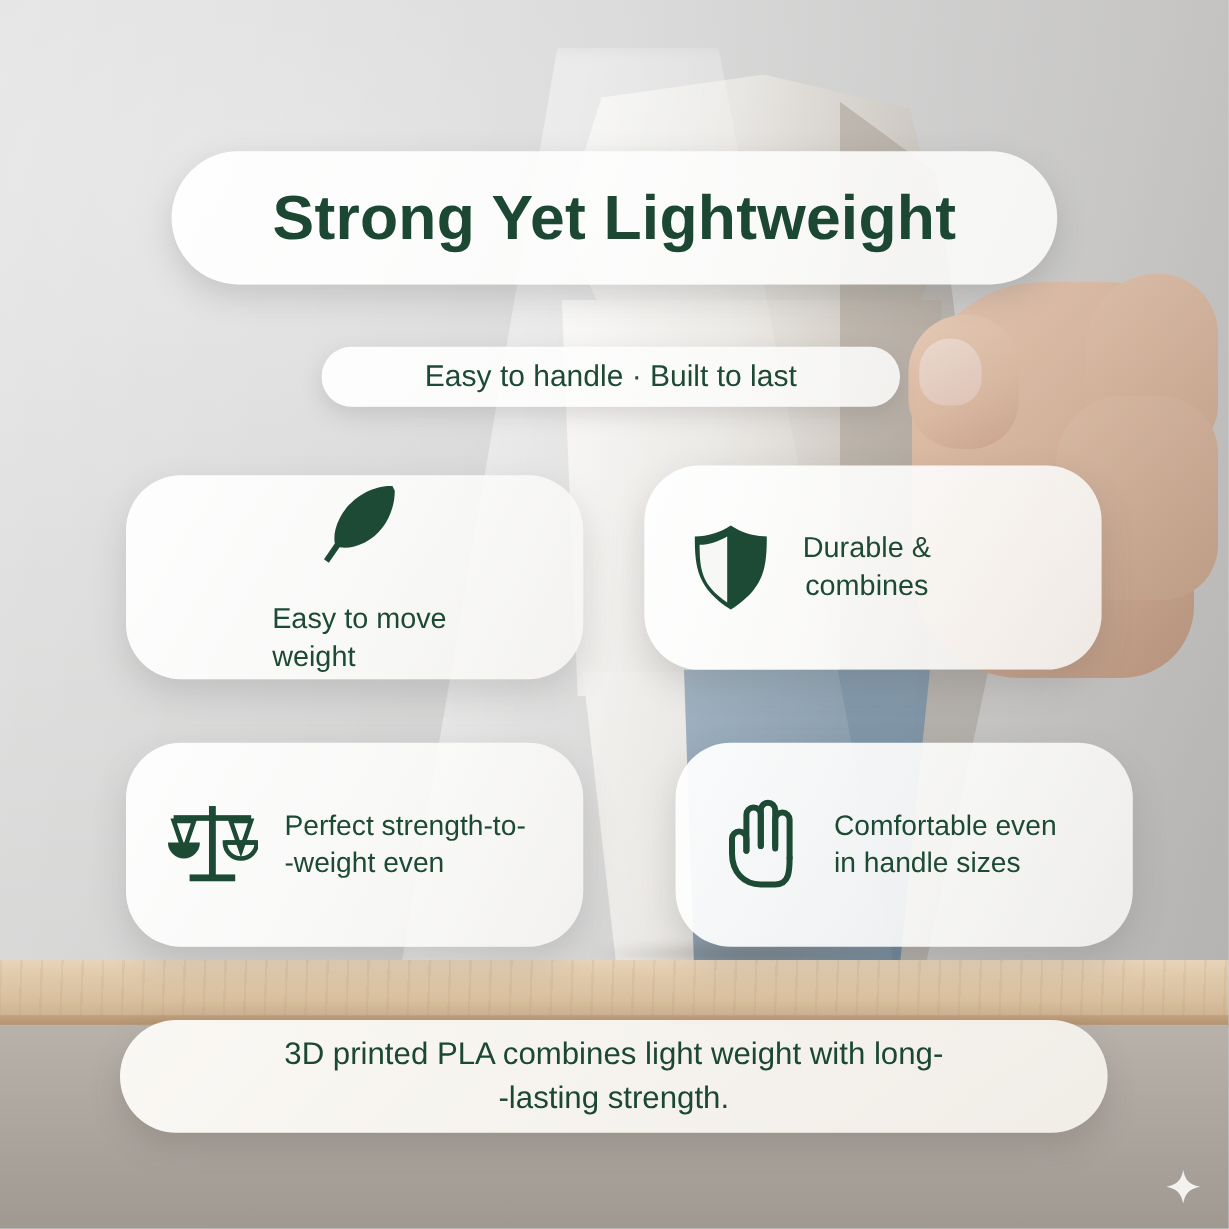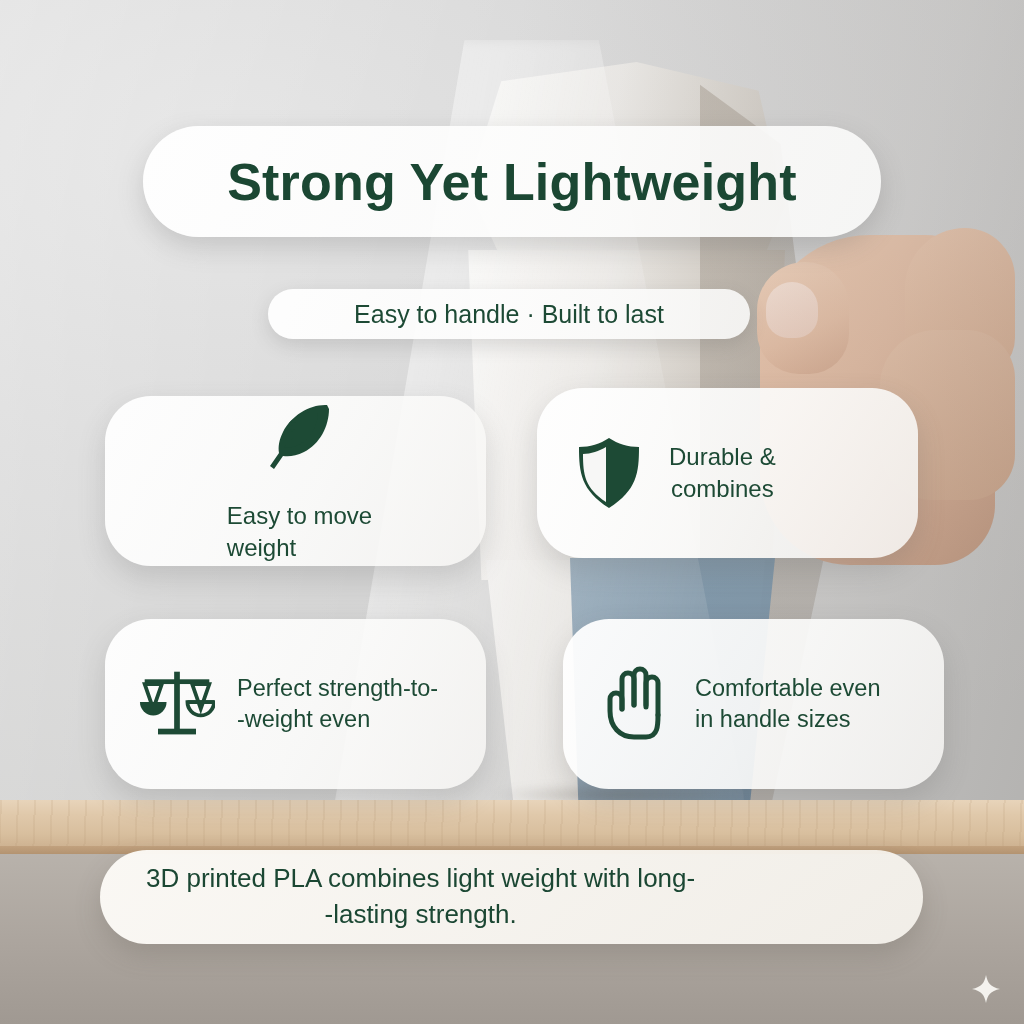--- a/index.html
+++ b/index.html
@@ -152,21 +152,21 @@
     font-size:24px; line-height:1.32; color:#1d4a35;
     white-space:nowrap;
   }
   .card-3 .card-label, .card-4 .card-label { font-size:23.5px; }
 
   .caption-pill {
     position:absolute; left:100px; top:850px; width:823px; height:94px;
     background:linear-gradient(115deg, rgba(252,250,246,.97), rgba(246,243,237,.93));
     border-radius:47px;
     box-shadow:0 11px 26px rgba(85,80,72,.22);
-    display:flex; align-items:center; text-align:center;
+    display:flex; align-items:center; justify-content:center; text-align:center;
   }
   .caption-text {
     font-size:26px; line-height:1.38; color:#1b4733; padding:0 46px;
   }
 
   .sparkle { position:absolute; left:972px; top:975px; width:28px; height:28px; }
 </style>
 </head>
 <body>
 

